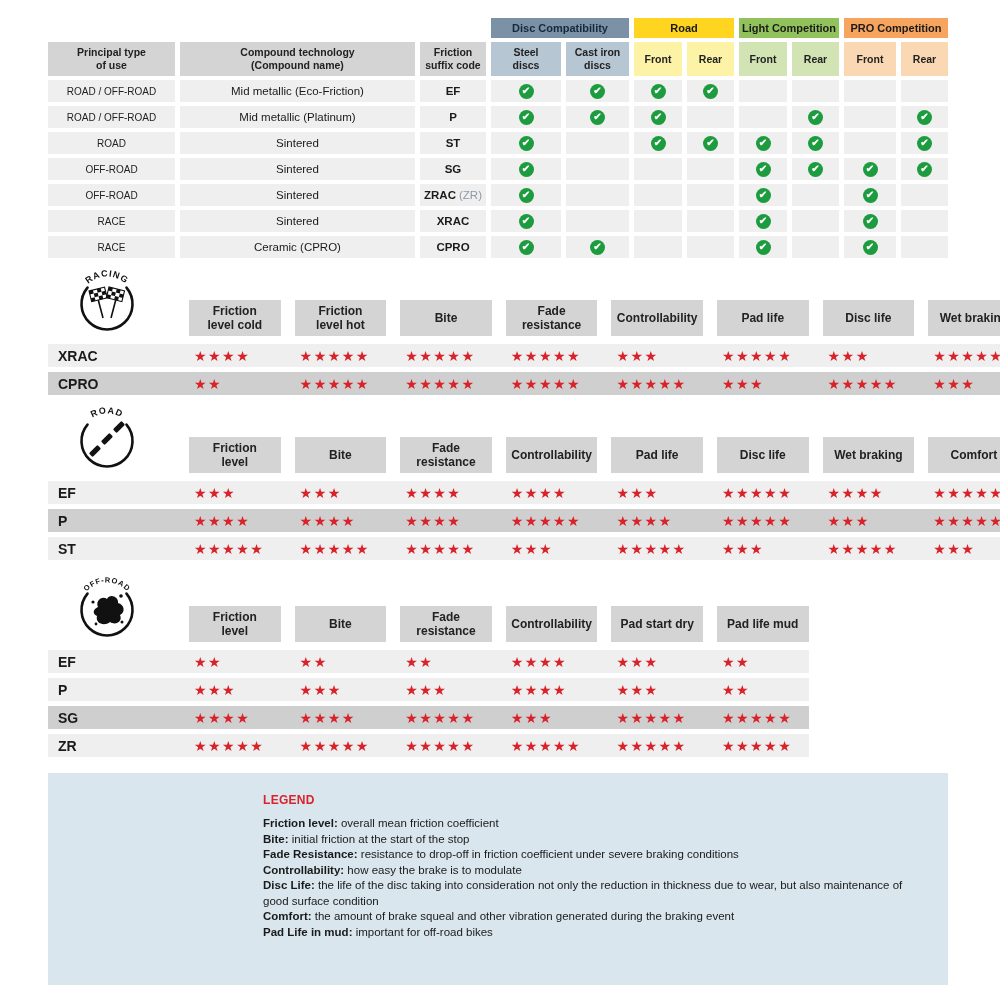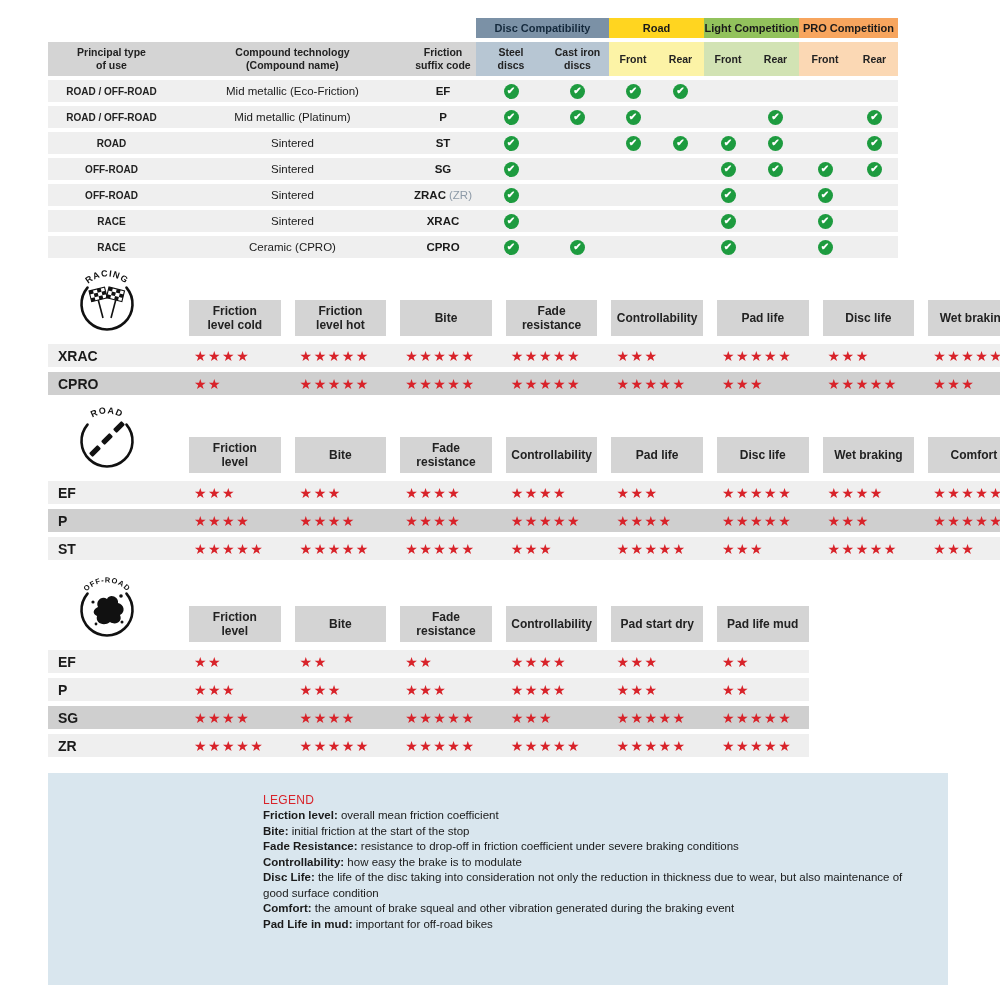--- a/index.html
+++ b/index.html
@@ -1,36 +1,36 @@
 <!DOCTYPE html>
 <html style="--disc_header: #7b91a6; --disc_sub: #b7c6d3; --road_header: #ffd520; --road_sub: #fcf3a6; --light_header: #92c25c; --light_sub: #d2e3b4; --pro_header: #f7a55e; --pro_sub: #fbd8b4; --header_gray: #d4d4d4; --row_light: #efefef; --row_dark: #cfcfcf; --check_green: #1d9b3f; --star_red: #d8232a; --legend_bg: #d9e6ee;"><head>
 <meta charset="utf-8">
 <style>
   *{box-sizing:border-box;margin:0;padding:0}
   html,body{width:1000px;height:1000px}
   body{background:#fff;font-family:"Liberation Sans",sans-serif;color:#1a1a1a;position:relative;overflow:hidden}
   .page{position:absolute;left:48px;top:18px;width:900px}
 
   
-  .grid{display:grid;grid-template-columns:127px 235px 66px 70px 63px 48px 47px 48px 47px 52px 47px;margin-bottom:4px;width:max-content}
+  .grid{display:grid;grid-template-columns:127px 235px 66px 70px 63px 48px 47px 48px 47px 52px 47px;column-gap:5px;margin-bottom:4px;width:max-content}
   .gcell{display:flex;align-items:center;justify-content:center;text-align:center}
   .sp3{grid-column:span 3}
   .sp2{grid-column:span 2}
   .ghead{height:20px;font-size:11px;font-weight:bold}
   .ghead.disc{background:var(--disc_header);color:#14293c}
   .ghead.road{background:var(--road_header);color:#1a1a1a}
   .ghead.light{background:var(--light_header);color:#1a1a1a}
   .ghead.pro{background:var(--pro_header);color:#1a1a1a}
   .chead{height:34px;background:var(--header_gray);font-size:10.5px;font-weight:bold;line-height:1.2;white-space:pre-line;color:#222}
   .chead.s-steel{background:var(--disc_sub)}
   .chead.s-road{background:var(--road_sub)}
   .chead.s-light{background:var(--light_sub)}
   .chead.s-pro{background:var(--pro_sub)}
   .drow .gcell{height:22px;background:var(--row_light)}
-  .use{font-size:10px;font-weight:bold;color:#222}
+  .use{font-size:10px;font-weight:normal;color:#222}
   .comp{font-size:11.5px}
   .suf{font-size:11.5px;font-weight:bold}
   .suf .note{font-weight:normal;color:#8d9aa7;margin-left:3px}
   .ck{width:15px;height:15px;border-radius:50%;background:var(--check_green);color:#fff;font-size:10px;font-weight:bold;display:none;align-items:center;justify-content:center;line-height:1}
   .chk.on .ck{display:flex}
 
   
   .section{position:relative;margin-top:42px}
   .section.off{margin-top:46px}
   .badge{position:absolute;left:28px;top:-32px;width:62px;height:66px}
@@ -41,21 +41,21 @@
   .blank{background:transparent}
   .rrow{margin-bottom:5px}
   .rrow.light{background:var(--row_light)}
   .rrow.dark{background:var(--row_dark)}
   .rrow>div{height:23px;display:flex;align-items:center}
   .code{font-size:14px;font-weight:bold;padding-left:10px;color:#1a1a1a}
   .stars{color:var(--star_red);font-size:14px;letter-spacing:1.5px;padding-left:5px;white-space:nowrap}
 
   
   .legend{margin-top:16px;width:900px;height:212px;background:var(--legend_bg);padding:20px 30px 0 215px}
-  .legend h2{font-size:12px;font-weight:normal;color:var(--star_red);margin-bottom:1px;letter-spacing:.3px}
+  .legend h2{font-size:12px;font-weight:bold;color:var(--star_red);margin-bottom:9px;letter-spacing:.3px}
   .litem{font-size:11.5px;line-height:15.5px;max-width:655px;color:#1a1a1a}
   .term{font-weight:bold}
   .term::after{content:": "}
 </style>
 </head>
 <body>
 
 <div class="page">
 
   <div>

